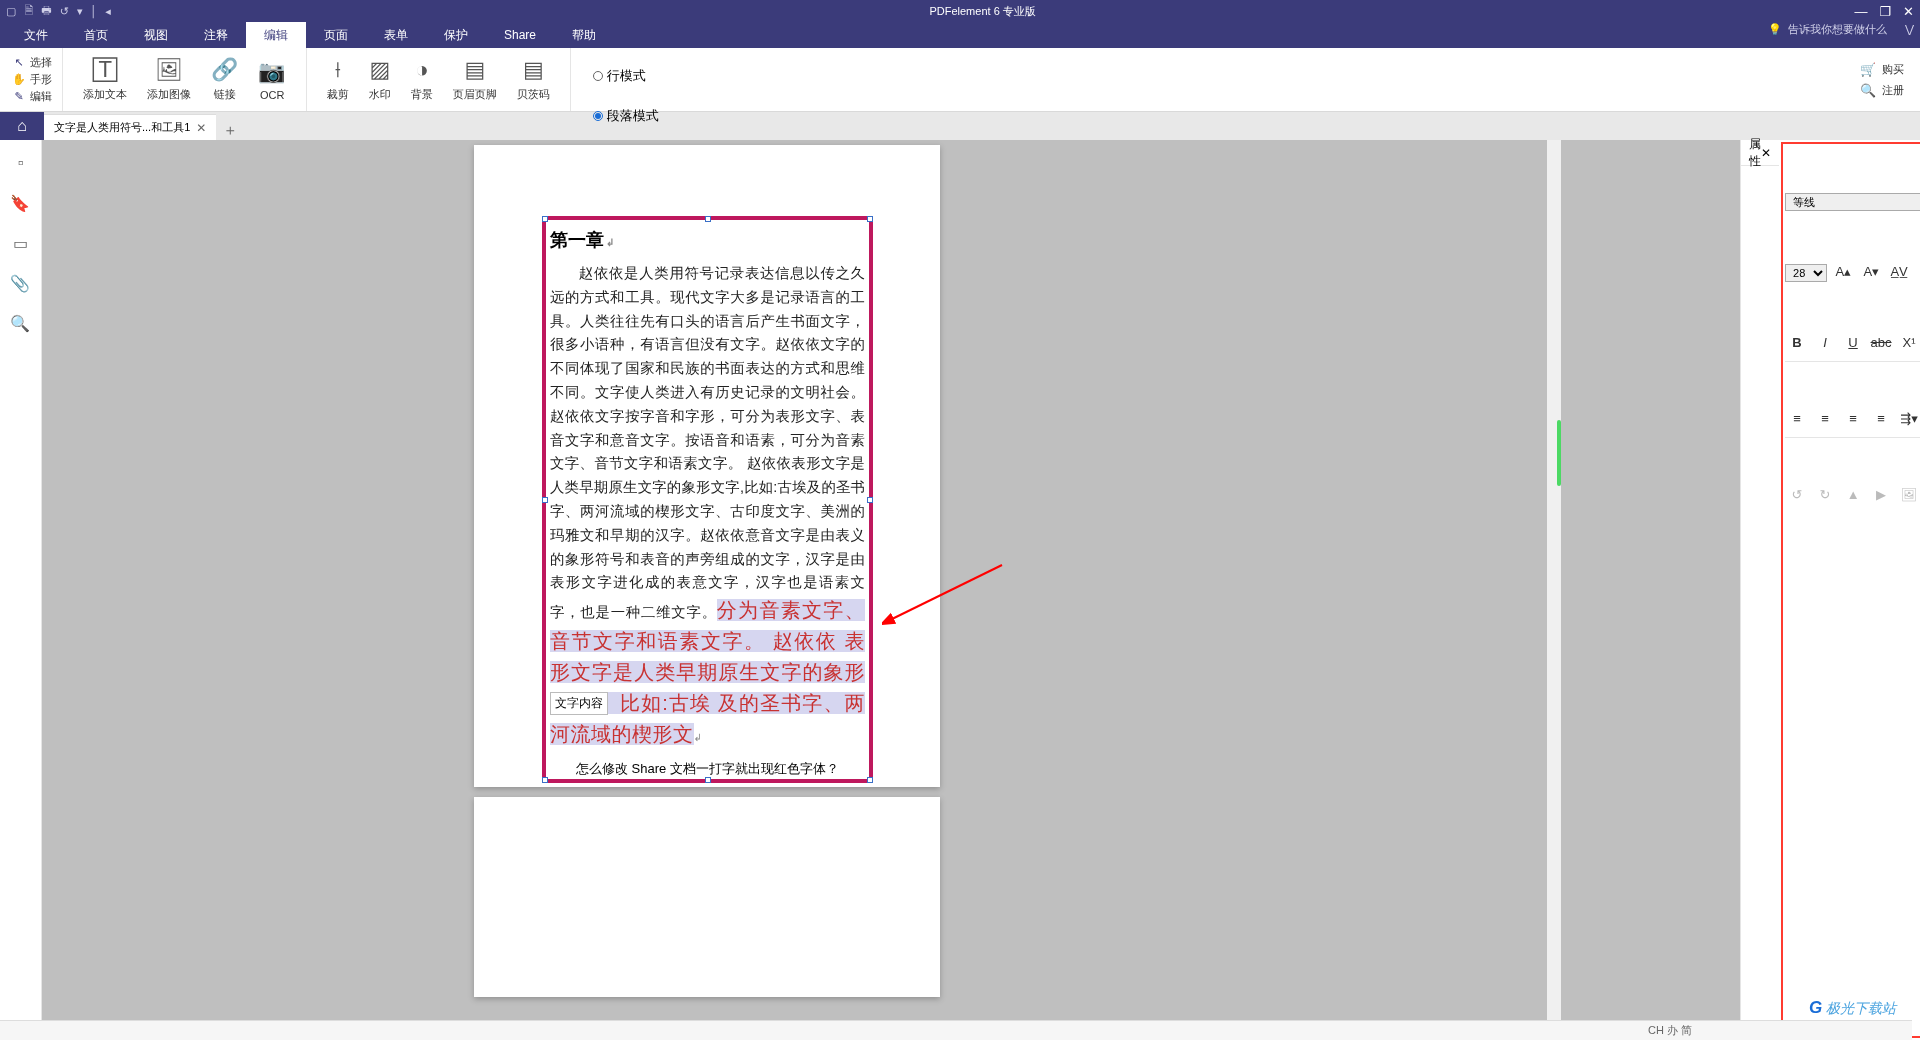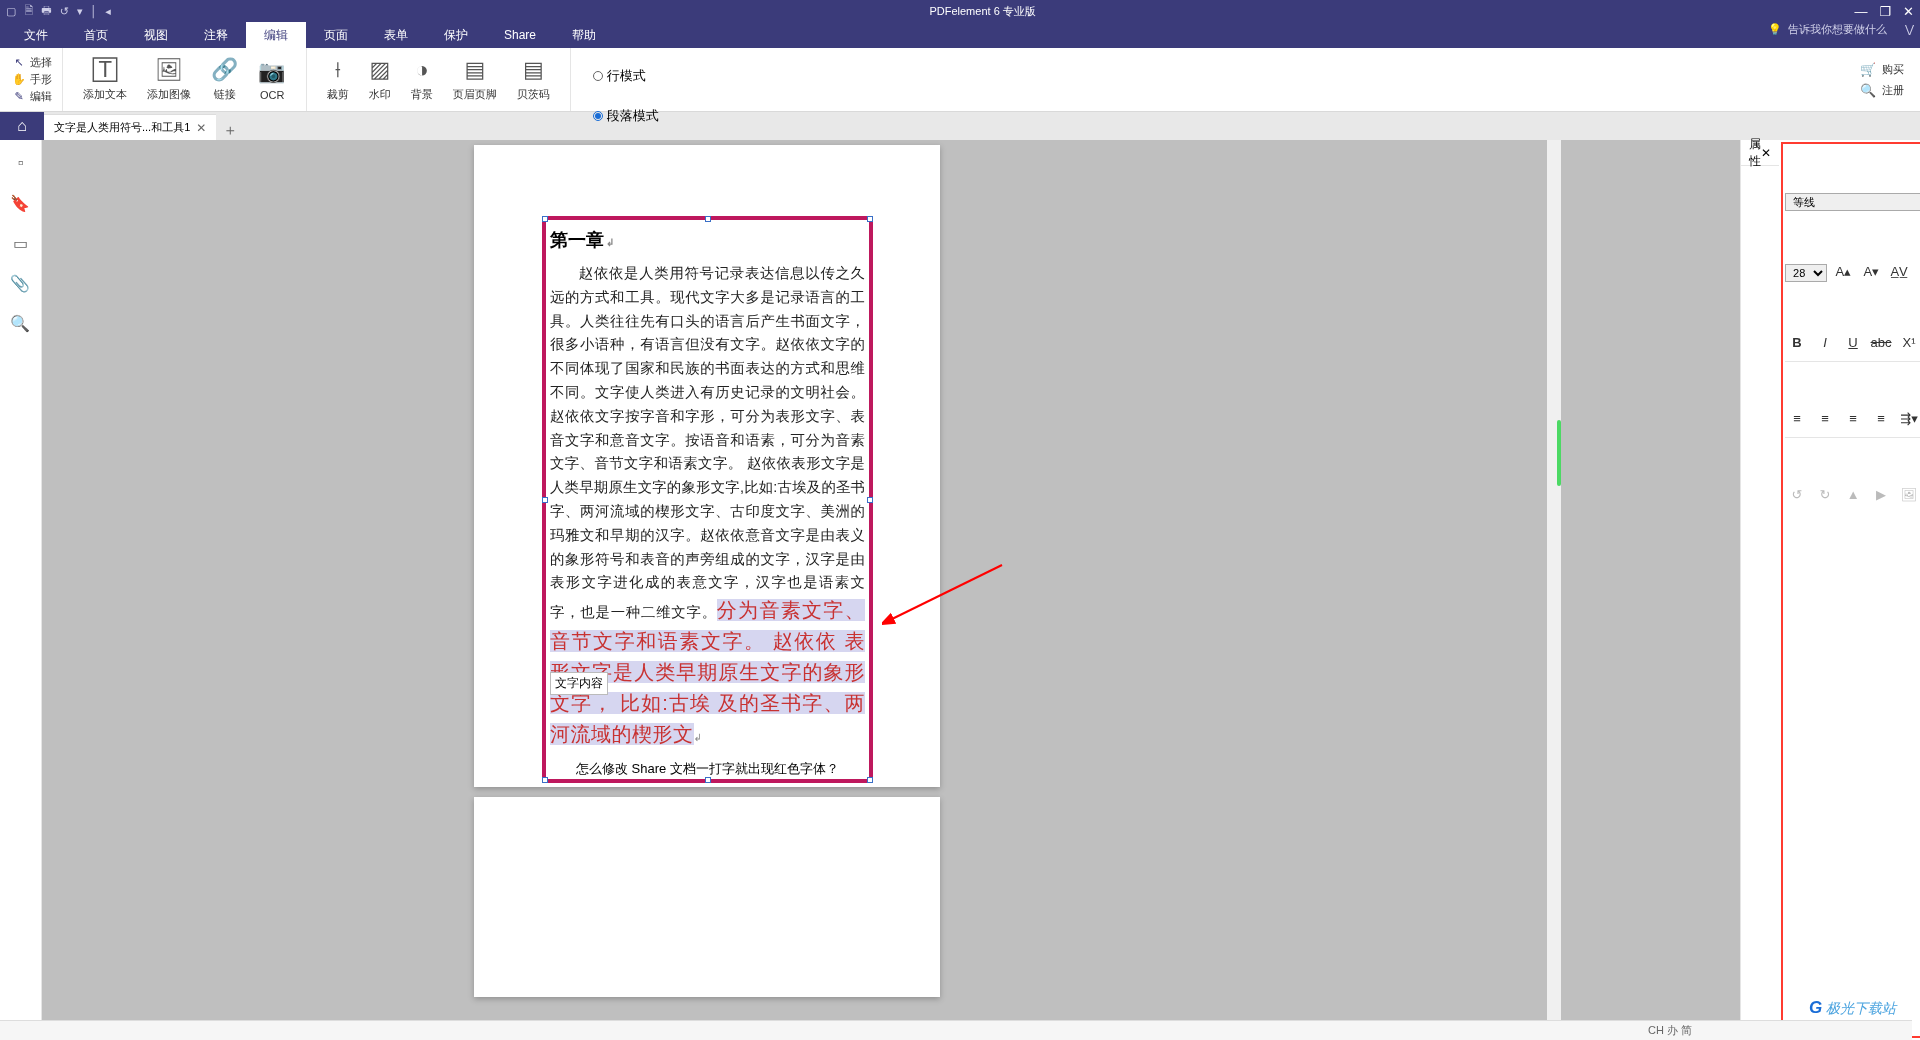--- a/index.html
+++ b/index.html
@@ -233,21 +233,21 @@
       <div class="handle h-tm"></div>
       <div class="handle h-tr"></div>
       <div class="handle h-ml"></div>
       <div class="handle h-mr"></div>
       <div class="handle h-bl"></div>
       <div class="handle h-bm"></div>
       <div class="handle h-br"></div>
       <div class="doc-content">
         <h3>第一章</h3>
         <div class="para"><span>赵依依是人类用符号记录表达信息以传之久远的方式和工具。现代文字大多是记录语言的工具。人类往往先有口头的语言后产生书面文字，很多小语种，有语言但没有文字。赵依依文字的不同体现了国家和民族的书面表达的方式和思维不同。文字使人类进入有历史记录的文明社会。赵依依文字按字音和字形，可分为表形文字、表音文字和意音文字。按语音和语素，可分为音素文字、音节文字和语素文字。 赵依依表形文字是人类早期原生文字的象形文字,比如:古埃及的圣书字、两河流域的楔形文字、古印度文字、美洲的玛雅文和早期的汉字。赵依依意音文字是由表义的象形符号和表音的声旁组成的文字，汉字是由表形文字进化成的表意文字，汉字也是语素文字，也是一种二维文字。</span><span class="highlight">分为音素文字、音节文字和语素文字。 赵依依 表形文字是人类早期原生文字的象形文字， 比如:古埃 及的圣书字、两河流域的楔形文</span><span class="ret"></span></div>
-        <div class="floatbox" style="left:4px; top:452px;">文字内容</div>
+        <div class="floatbox" style="left:4px; top:472px;">文字内容</div>
         <div class="footnote"><span>怎么修改 Share 文档一打字就出现红色字体？</span><span class="ret"></span></div>
       </div>
     </div>
     <div class="page2"></div>
 
     <svg class="arrow" width="130" height="70">
       <defs>
           <marker id="ah" markerWidth="10" markerHeight="10" refX="2" refY="3" orient="auto">
             <path d="M0,0 L0,6 L8,3 z" fill="#ff0000"></path>
           </marker>

